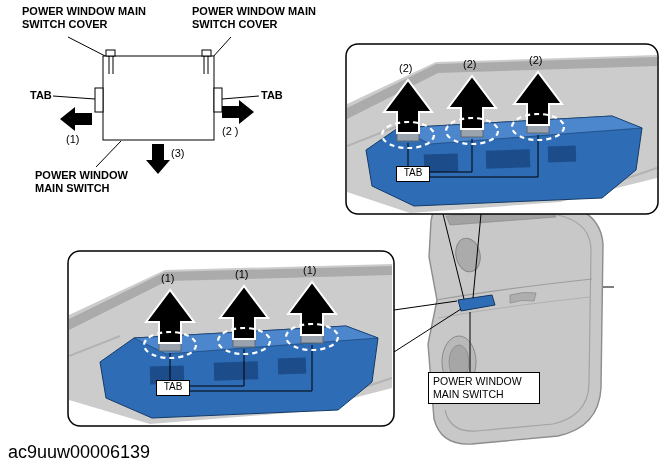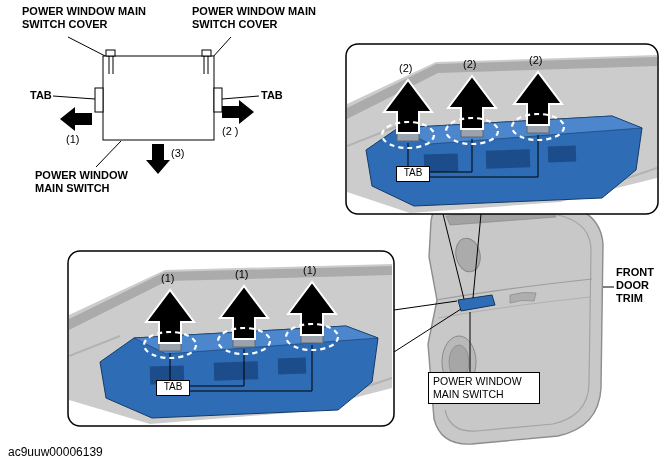--- a/index.html
+++ b/index.html
@@ -19,21 +19,21 @@
     position:absolute; z-index:2; width:34px; height:16px;
     border:1.5px solid #000; background:#fff;
     font-size:10px; line-height:12px; text-align:center;
   }
   .switch-box {
     position:absolute; z-index:2; width:112px;
     border:1.5px solid #000; background:#fff;
     font-size:10.5px; line-height:13px; padding:2px 4px;
     white-space:pre-line; text-align:left;
   }
-  .figure-id { position:absolute; z-index:2; font-size:12px; line-height:16px; }
+  .figure-id { position:absolute; z-index:2; font-size:18px; line-height:16px; }
 </style>
 </head>
 <body>
 
 <div class="canvas">
 
   <svg class="art" width="665" height="473" viewBox="0 0 665 473">
     <defs>
       <clipPath id="clipTop">
           <rect x="347" y="45" width="310" height="168" rx="11"></rect>
@@ -161,20 +161,17 @@
   <div class="step" style="left:399px; top:62px;">(2)</div>
   <div class="step" style="left:463px; top:58px;">(2)</div>
   <div class="step" style="left:529px; top:54px;">(2)</div>
   <div class="tab-box" style="left:396px; top:166px;">TAB</div>
 
   <div class="step" style="left:161px; top:272px;">(1)</div>
   <div class="step" style="left:235px; top:268px;">(1)</div>
   <div class="step" style="left:303px; top:264px;">(1)</div>
   <div class="tab-box" style="left:156px; top:380px;">TAB</div>
 
-  <div class="lbl" style="left:616px; top:266px;">FRONT
-DOOR
-TRIM</div>
   <div class="switch-box" style="left:428px; top:372px;">POWER WINDOW
 MAIN SWITCH</div>
 
   <div class="figure-id" style="left:8px; top:444px;">ac9uuw00006139</div>
 </div>
 
 </body></html>

